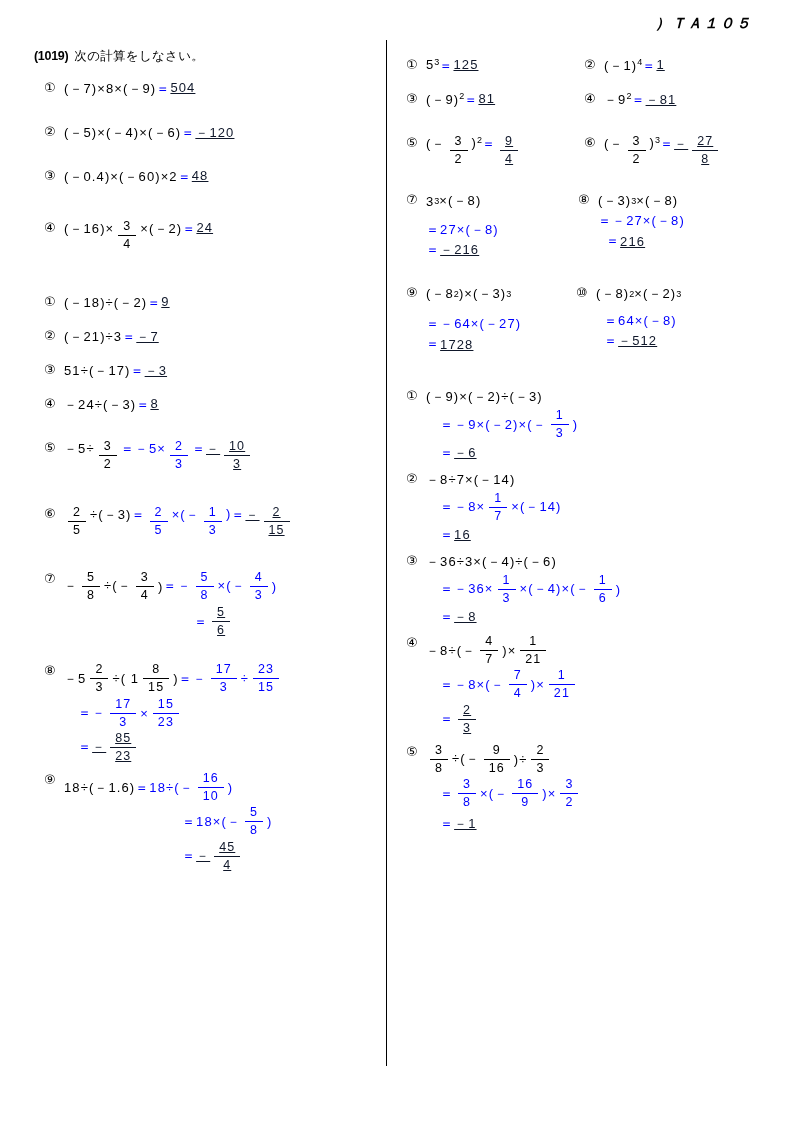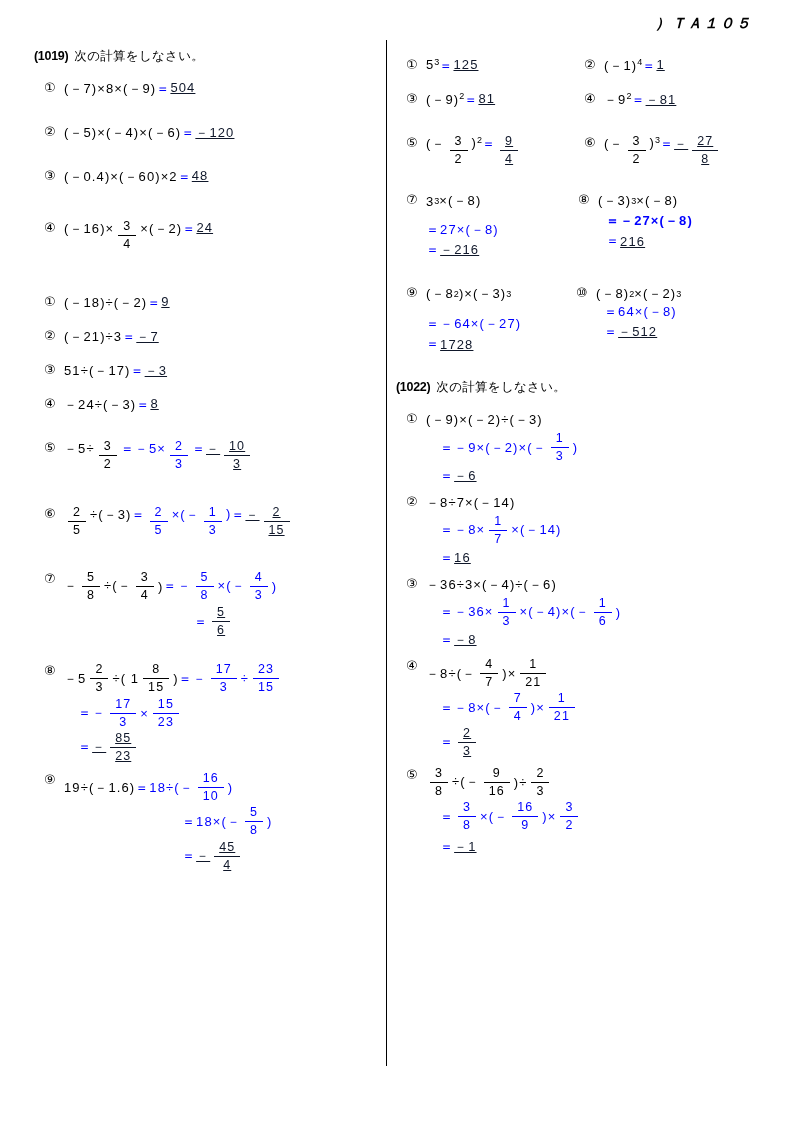--- a/index.html
+++ b/index.html
@@ -339,21 +339,21 @@
             </span>
           </span>
         </span>
       </div>
       <div class="gap-s"></div>
 
       <div class="item">
         <span class="marker">⑨</span>
         <span class="lines">
           <span class="ln">
-            <span class="tok">19÷(－1.6)</span>
+            <span class="tok">18÷(－1.6)</span>
             <span class="tok blue">＝</span>
             <span class="tok blue">18÷(－</span>
             <span class="frac wide blue">
               <span class="num">16</span>
               <span class="bar"></span>
               <span class="den">10</span>
             </span>
             <span class="tok blue">)</span>
           </span>
           <span class="ln" style="margin-left:118px;margin-top:3px;">
@@ -506,21 +506,21 @@
         </div>
         <div>
           <div class="item" style="margin-left:4px;">
             <span class="marker">⑧</span>
             <span class="lines">
               <span class="ln">
                 <span class="tok">(－3)</span>
                   <span class="sup">3</span>
                   <span class="tok">×(－8)</span>
               </span>
-              <span class="ln blue" style="margin-top:2px;margin-left:8px;font-weight:bold;">
+              <span class="ln blue" style="margin-top:2px;">
                 <span class="tok">＝－27×(－8)</span>
               </span>
               <span class="ln" style="margin-top:2px;margin-left:8px;">
                 <span class="tok blue">＝</span>
                 <span class="tok red">216</span>
               </span>
             </span>
           </div>
         </div>
       </div>
@@ -550,39 +550,36 @@
         <div>
           <div class="item" style="margin-left:2px;">
             <span class="marker">⑩</span>
             <span class="lines">
               <span class="ln">
                 <span class="tok">(－8)</span>
                   <span class="sup">2</span>
                   <span class="tok">×(－2)</span>
                   <span class="sup">3</span>
               </span>
-              <span class="ln blue" style="margin-top:0;margin-left:8px;align-items:center;">
+              <span class="ln blue" style="margin-top:9px;margin-left:8px;align-items:center;">
                 <span class="tok">＝64×(－8)</span>
               </span>
               <span class="ln" style="margin-top:2px;margin-left:8px;">
                 <span class="tok blue">＝</span>
                 <span class="tok red">－512</span>
               </span>
             </span>
           </div>
         </div>
       </div>
     </div>
 
     <div class="gap-l"></div>
 
     <div>
-      <div class="prob-title">
-        <span class="pnum">(1022)</span><span class="ptext">次の計算をしなさい。</span>
-      </div>
       <div class="gap-s"></div>
 
       <div class="item">
         <span class="marker">①</span>
         <span class="lines">
           <span class="ln">
             <span class="tok">(－9)×(－2)÷(－3)</span>
           </span>
           <span class="ln" style="margin-left:14px;margin-top:3px;">
             <span class="tok blue">＝</span>

